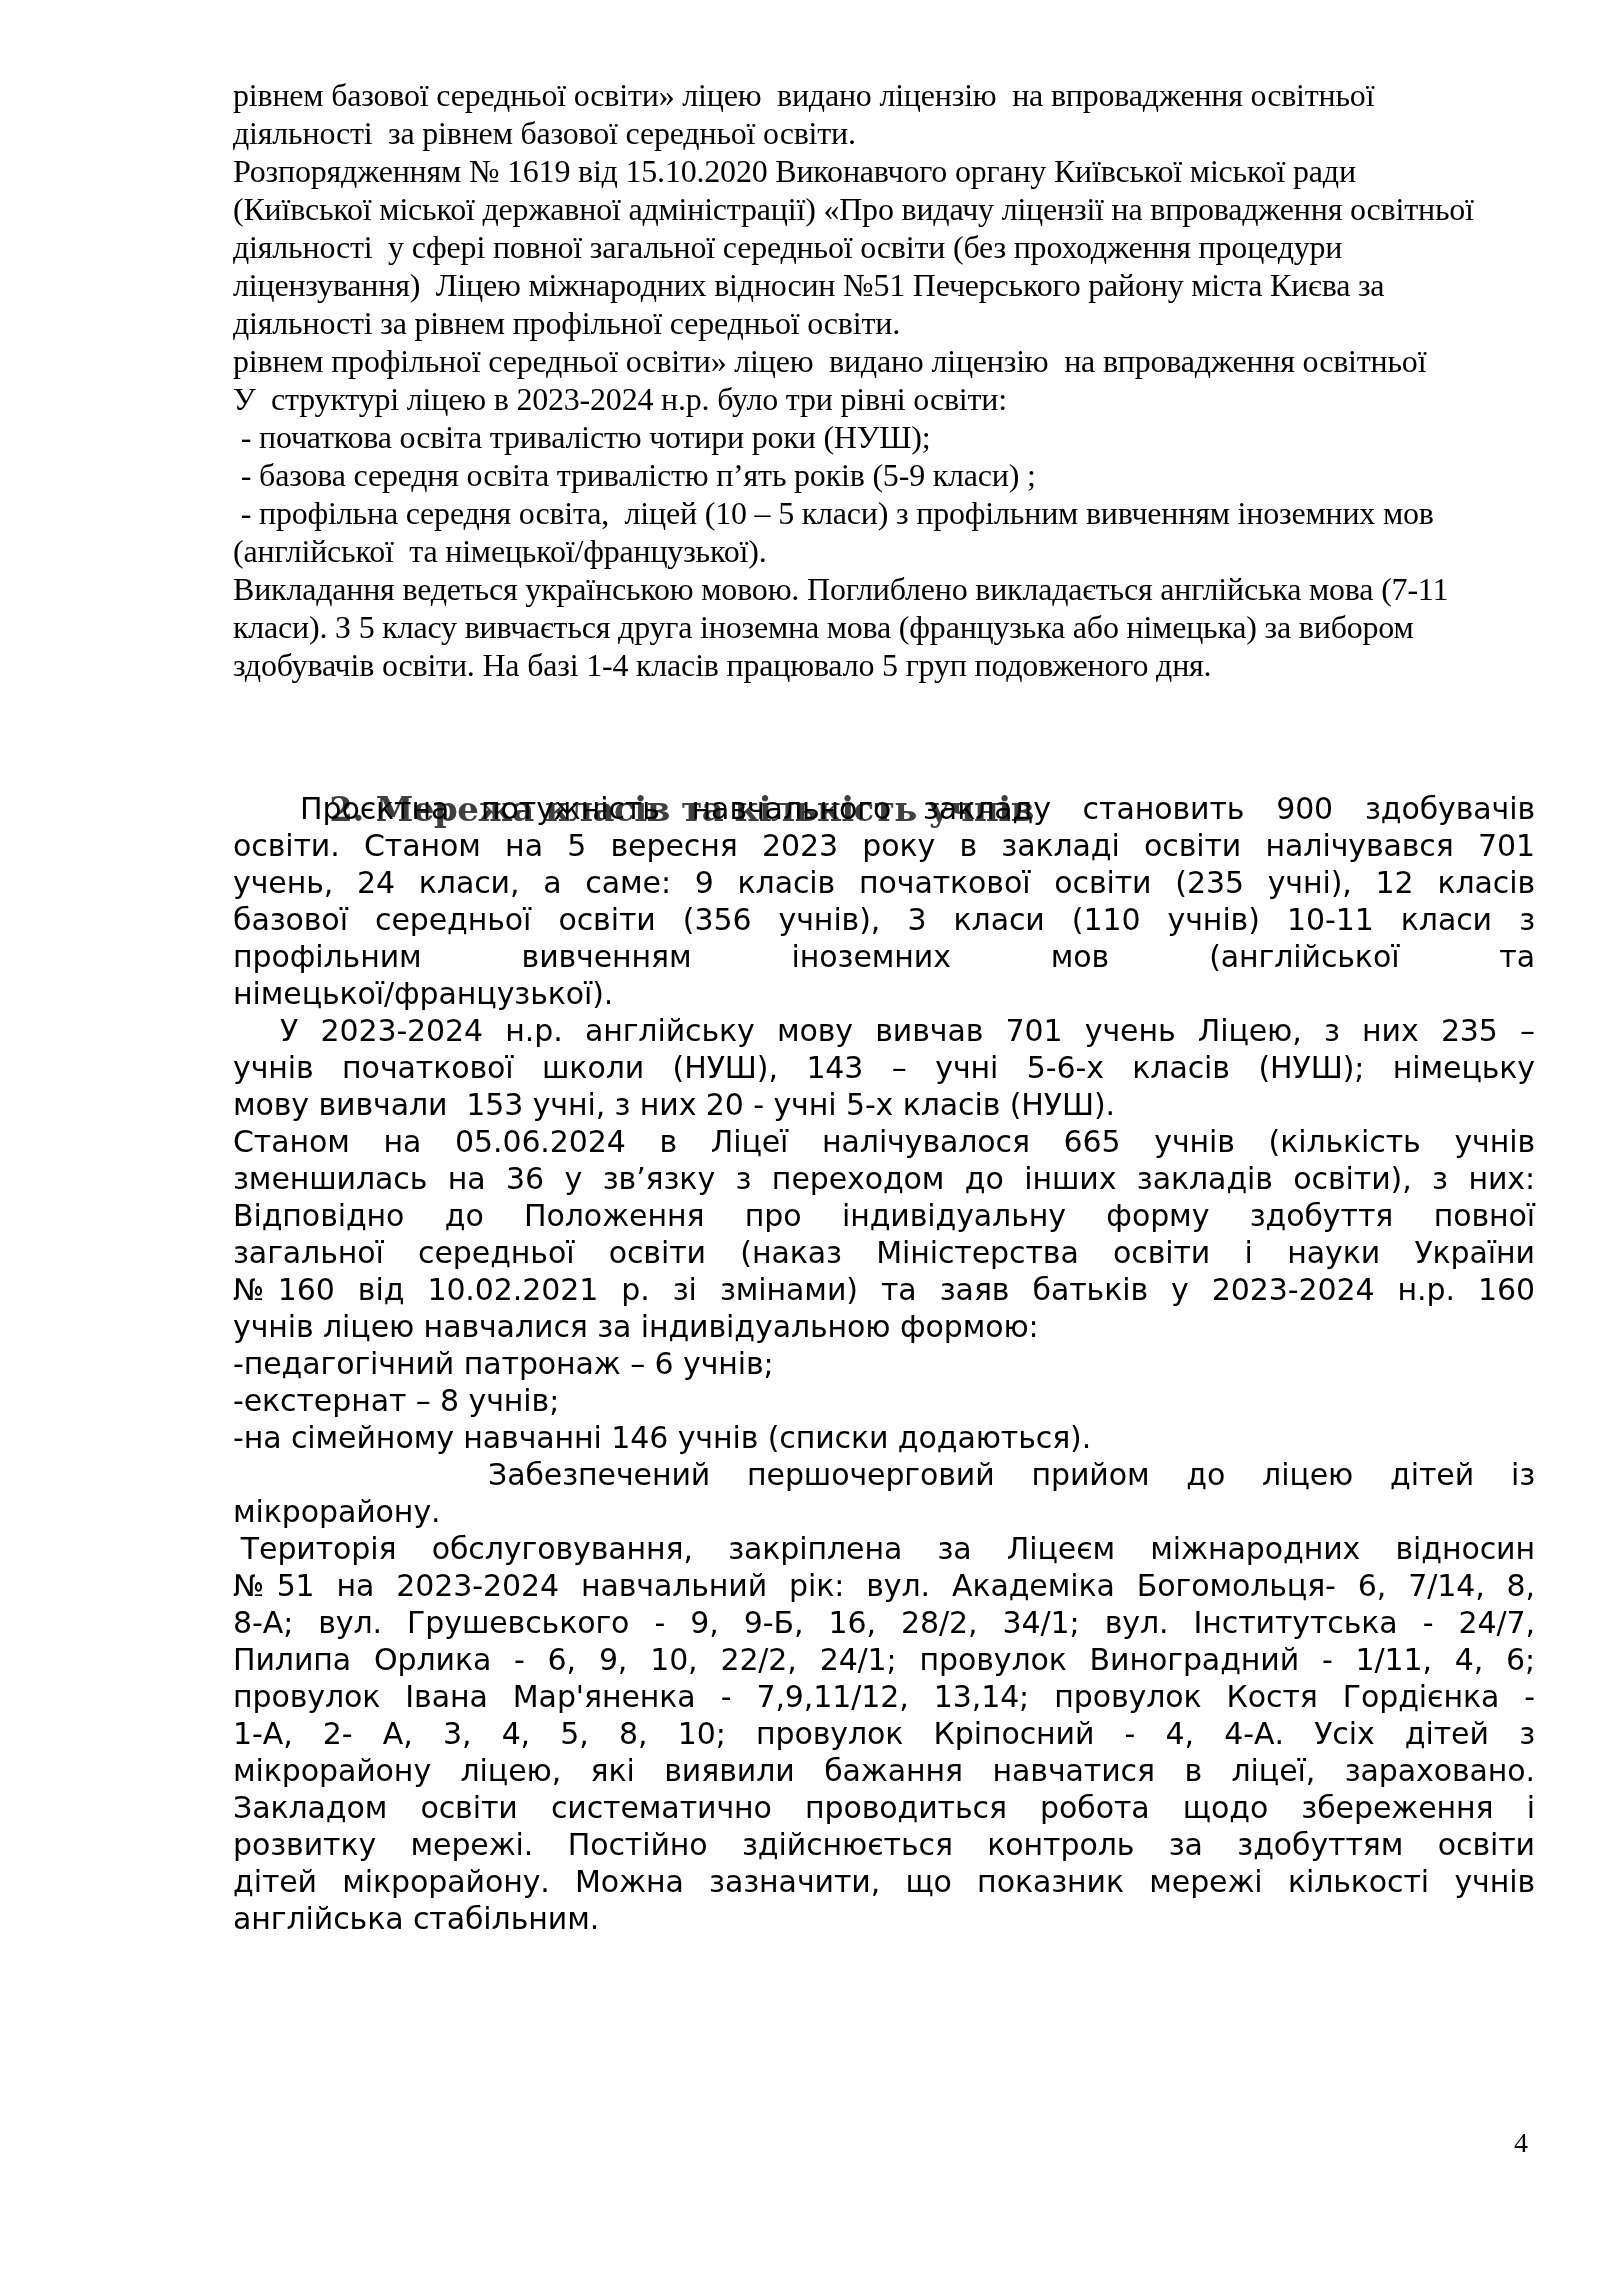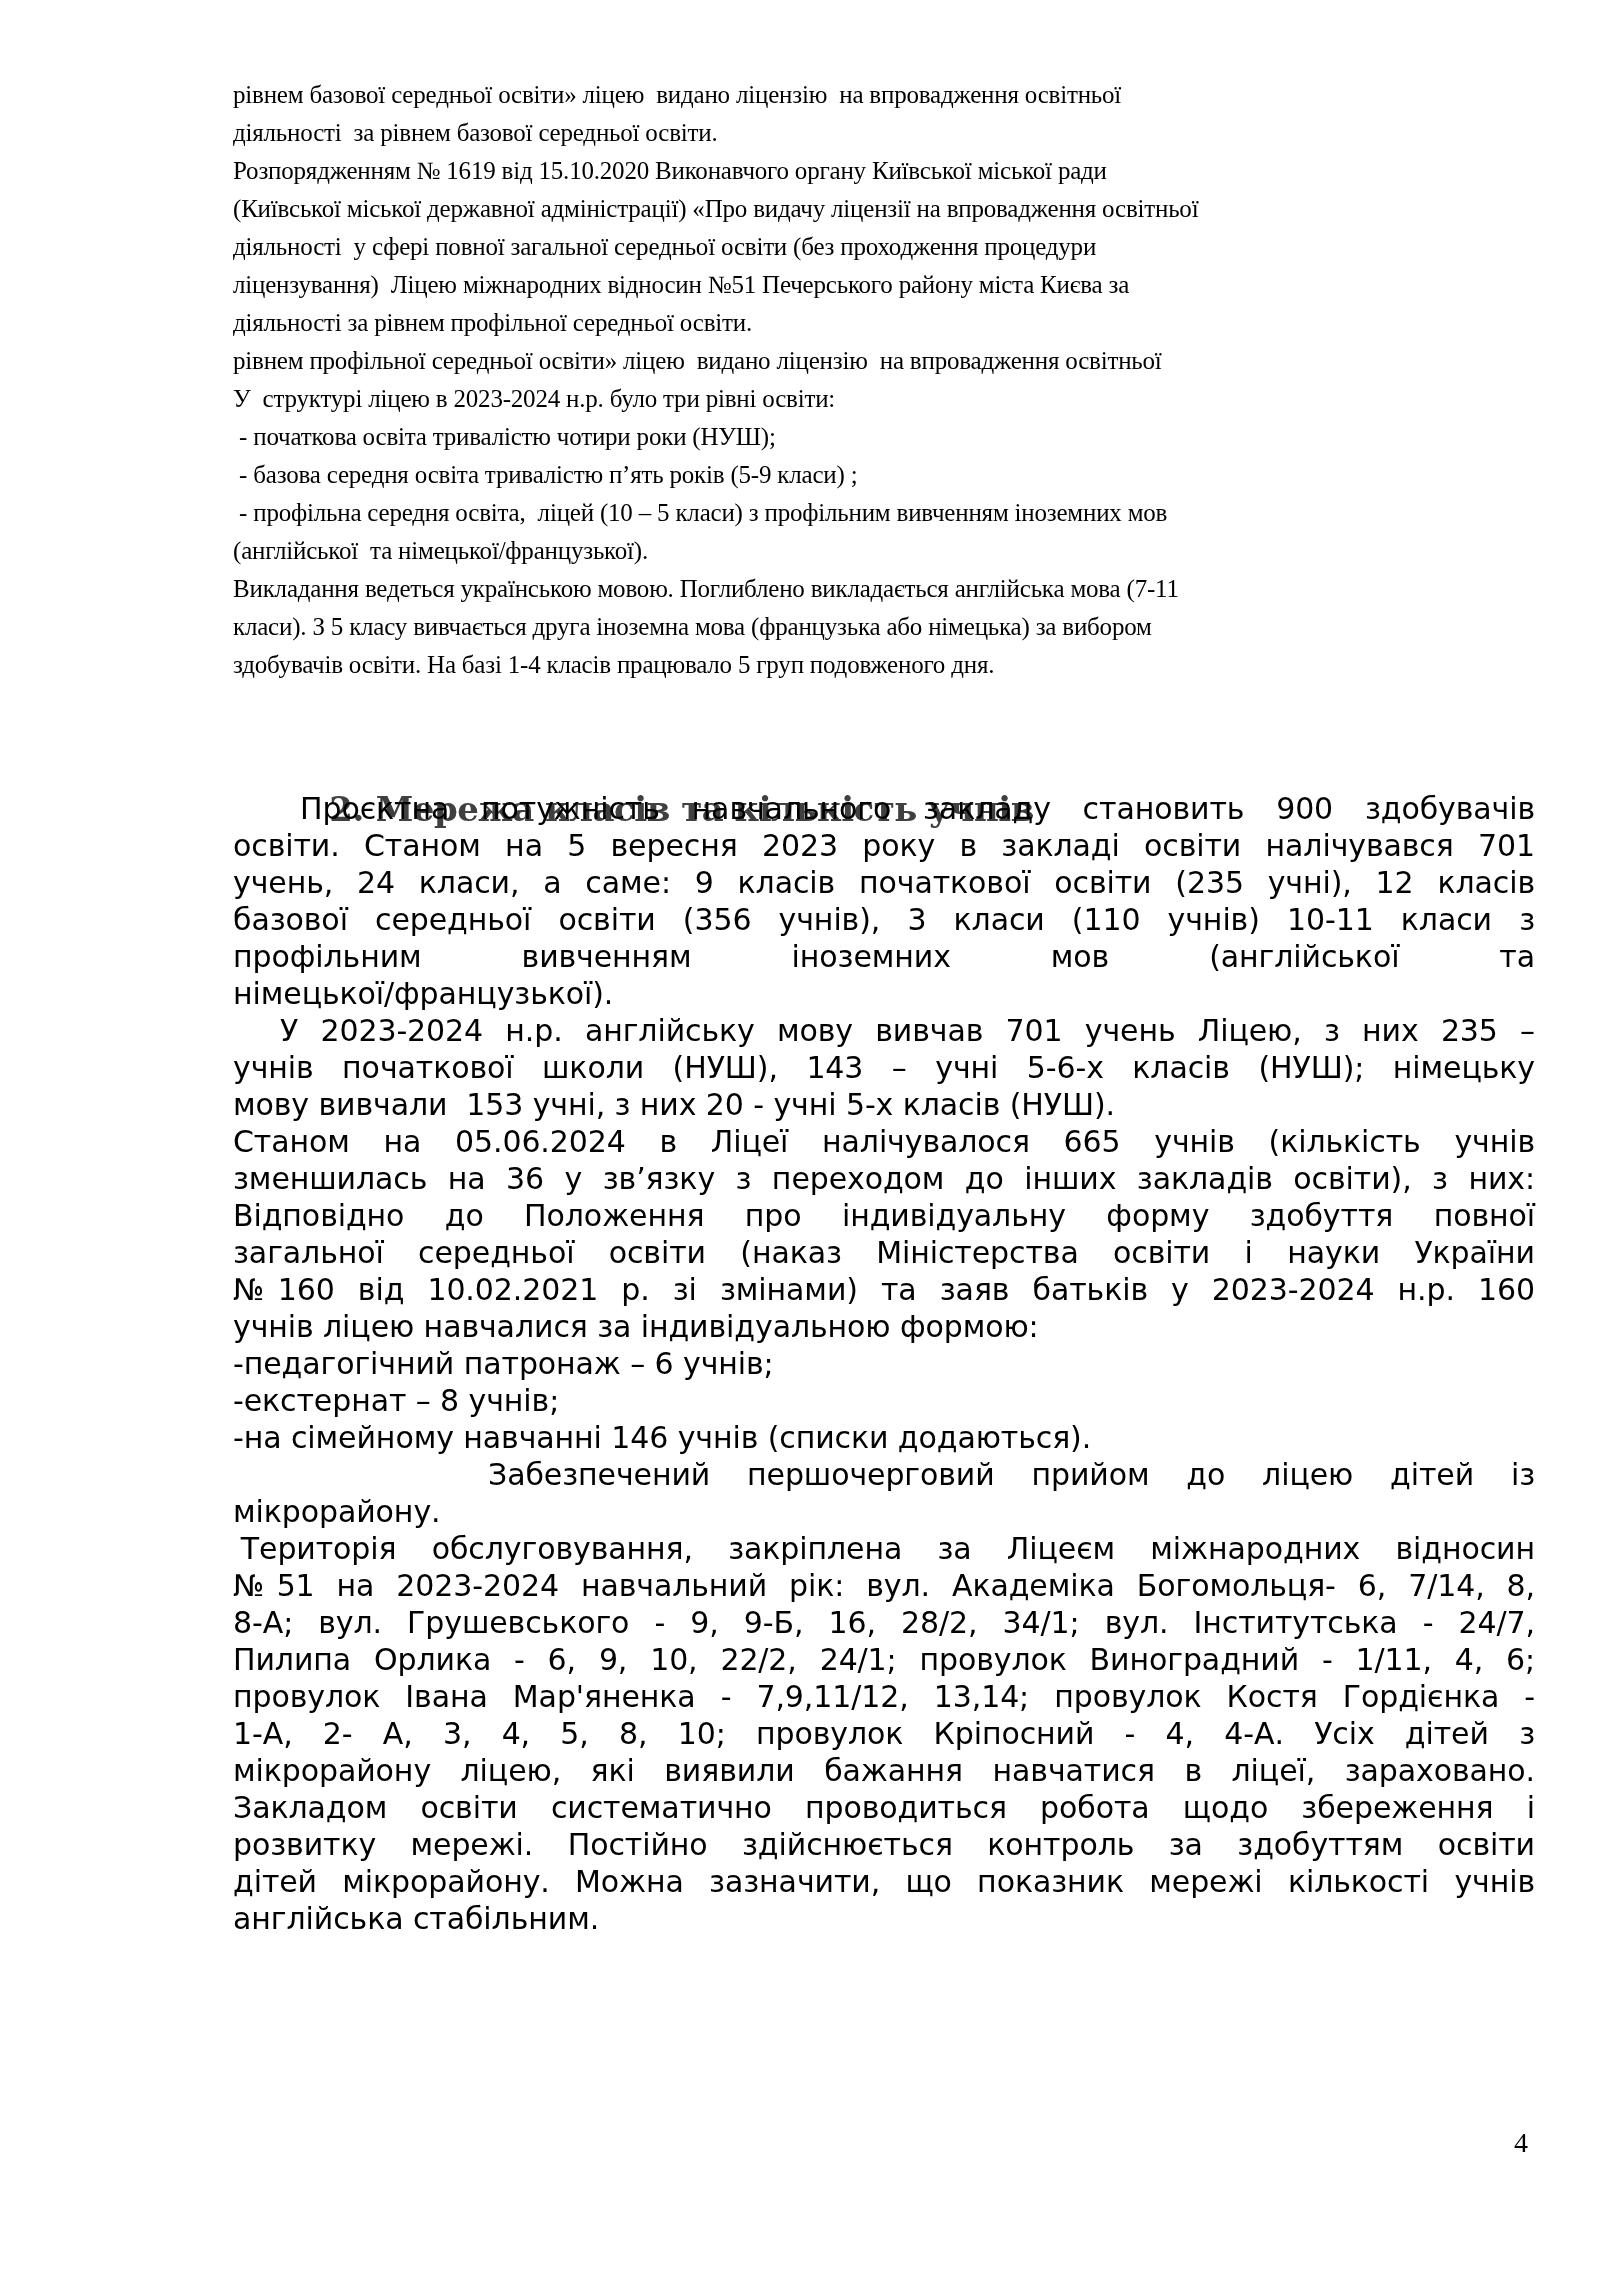--- a/index.html
+++ b/index.html
@@ -21,21 +21,21 @@
       height: 2293px;
       background: #ffffff;
     }
     
     .serif-block {
       position: absolute;
       left: 233px;
       top: 76px;
       width: 1313px;
       font-family: "Liberation Serif", "DejaVu Serif", serif;
-      font-size: 25px;
+      font-size: 32px;
       line-height: 38px;
       letter-spacing: -0.2px;
     }
     .serif-block .line {
       white-space: pre;
       display: block;
     }
     
     .heading {
       position: absolute;

